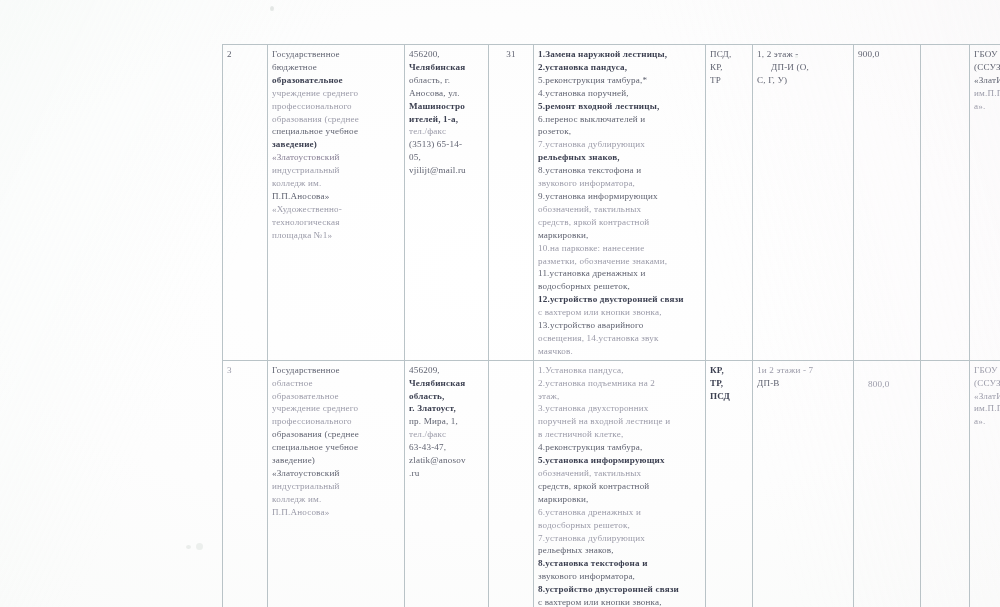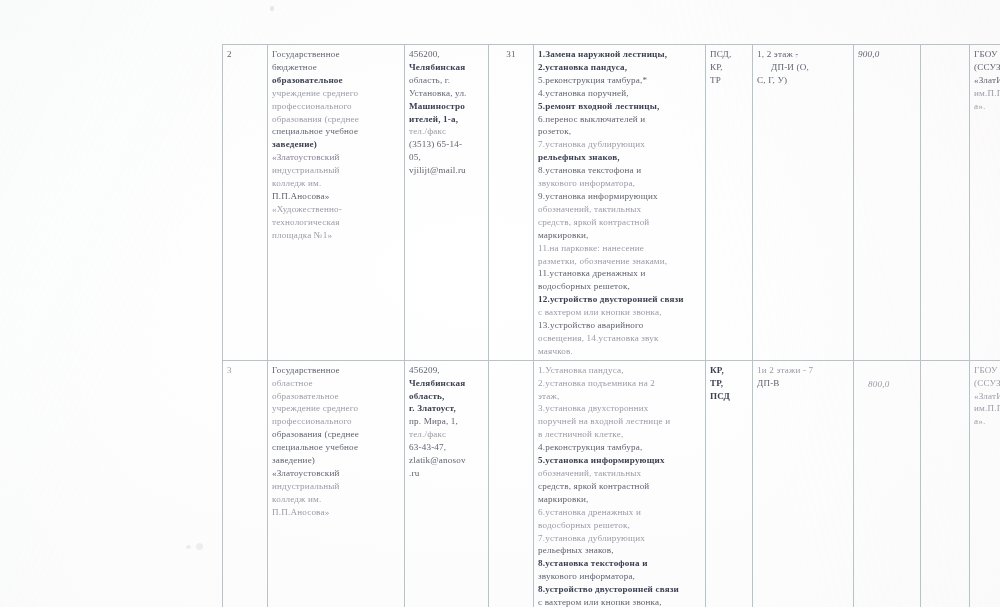--- a/index.html
+++ b/index.html
@@ -80,21 +80,21 @@
 
   .list-line { display: block; }
 
   .c1 { width: 36px; }
   .c2 { width: 128px; }
   .c3 { width: 75px; margin-top: 12px; }
   .c4 { width: 36px; text-align: center; }
   .c5 { width: 163px; }
   .c6 { width: 38px; }
   .c7 { width: 92px; }
-  .c8 { width: 58px; font-style: italic; }
+  .c8 { width: 58px; }
   .c9 { width: 40px; }
   .c10 { width: 60px; }
 
   .row2 td { height: 288px; }
   .row3 td { height: 272px; }
 
   .money { padding-left: 6px; }
 </style>
 </head>
 <body>
@@ -131,21 +131,21 @@
           <span class="list-line ink-mid">П.П.Аносова»</span>
           <span class="list-line ink-faint">«Художественно-</span>
           <span class="list-line ink-faint">технологическая</span>
           <span class="list-line ink-faint">площадка №1»</span>
         </td>
 
         <td class="c3">
           <span class="list-line ink-mid">456200,</span>
           <span class="list-line ink-dark">Челябинская</span>
           <span class="list-line ink-mid just">область, г.</span>
-          <span class="list-line ink-mid just">Установка, ул.</span>
+          <span class="list-line ink-mid just">Аносова, ул.</span>
           <span class="list-line ink-dark">Машиностро</span>
           <span class="list-line ink-dark just">ителей, 1-а,</span>
           <span class="list-line ink-faint">тел./факс</span>
           <span class="list-line ink-mid just">(3513) 65-14-</span>
           <span class="list-line ink-mid">05,</span>
           <span class="list-line ink-mid">vjilijt@mail.ru</span>
         </td>
 
         <td class="c4">
           <span class="ink-mid">31</span>
@@ -160,21 +160,21 @@
           <span class="list-line ink-mid">6.перенос выключателей и</span>
           <span class="list-line ink-mid">розеток,</span>
           <span class="list-line ink-faint">7.установка дублирующих</span>
           <span class="list-line ink-dark">рельефных знаков,</span>
           <span class="list-line ink-mid">8.установка текстофона и</span>
           <span class="list-line ink-faint">звукового информатора,</span>
           <span class="list-line ink-mid">9.установка информирующих</span>
           <span class="list-line ink-faint">обозначений, тактильных</span>
           <span class="list-line ink-faint">средств, яркой контрастной</span>
           <span class="list-line ink-mid">маркировки,</span>
-          <span class="list-line ink-faint">11.на парковке: нанесение</span>
+          <span class="list-line ink-faint">10.на парковке: нанесение</span>
           <span class="list-line ink-faint">разметки, обозначение знаками,</span>
           <span class="list-line ink-mid">11.установка дренажных и</span>
           <span class="list-line ink-mid">водосборных решеток,</span>
           <span class="list-line ink-dark">12.устройство двусторонней связи</span>
           <span class="list-line ink-faint">с вахтером или кнопки звонка,</span>
           <span class="list-line ink-mid">13.устройство аварийного</span>
           <span class="list-line ink-faint">освещения, 14.установка звук</span>
           <span class="list-line ink-faint">маячков.</span>
         </td>
 

